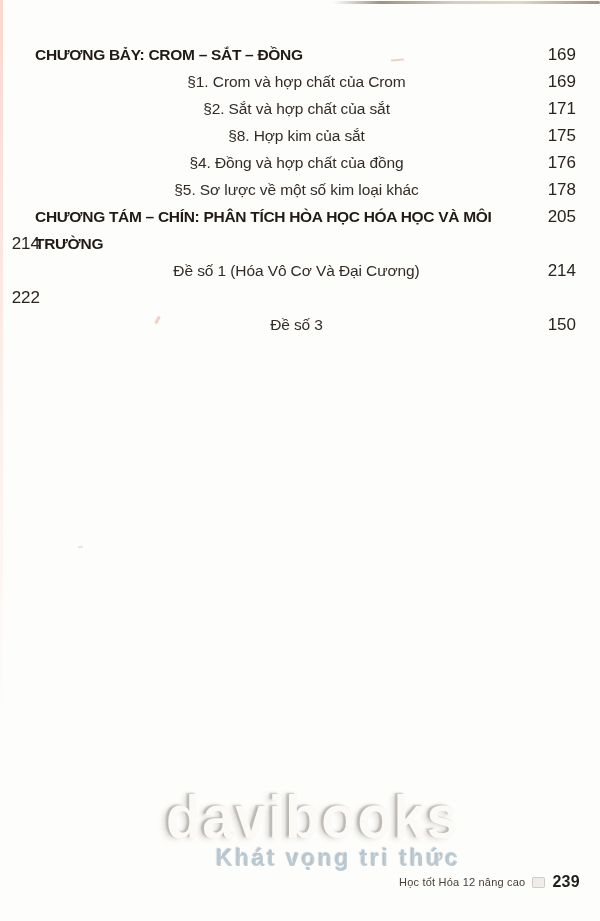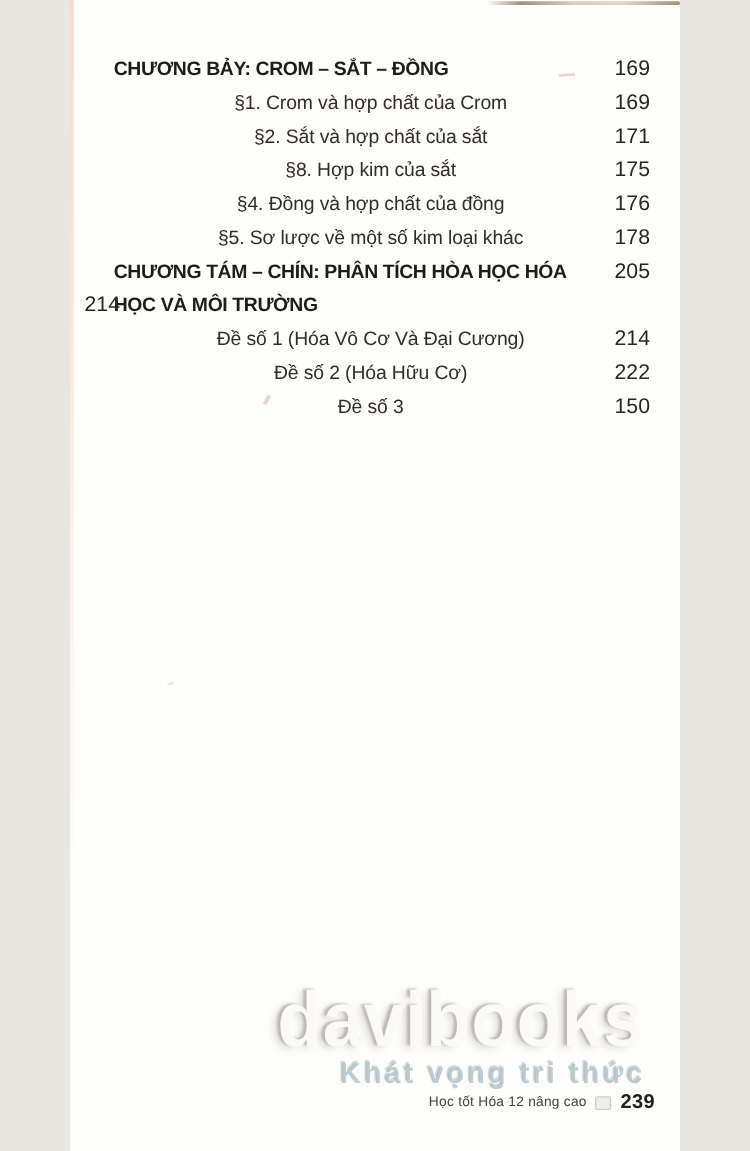--- a/index.html
+++ b/index.html
@@ -1,19 +1,19 @@
 <!DOCTYPE html>
 <html><head>
 <meta charset="utf-8">
 <style>
   * { margin:0; padding:0; box-sizing:border-box; }
   html,body { background:#e9e7e2; }
   .page {
     position:relative;
-    width:488px; height:921px;
+    width:600px; height:921px;
     margin:0 auto;
     background:#fdfdfb;
     overflow:hidden;
     font-family:"Liberation Sans", sans-serif;
   }
   
   .edge-left {
     position:absolute; left:0; top:0; width:3px; height:720px;
     background:linear-gradient(to bottom, rgba(242,160,140,.40), rgba(246,190,170,.22) 55%, rgba(246,190,170,0));
   }
@@ -134,21 +134,20 @@
       <span class="pagenum">205</span>
     </div>
     <div class="toc-row item">
       <span class="pagenum">214</span>
     </div>
     <div class="toc-row item">
       <span class="label">Đề số 1 (Hóa Vô Cơ Và Đại Cương)</span>
       <span class="pagenum">214</span>
     </div>
     <div class="toc-row item">
-      <span class="label">Đề số 2 (Hóa Hữu Cơ)</span>
       <span class="pagenum">222</span>
     </div>
     <div class="toc-row item">
       <span class="label">Đề số 3</span>
       <span class="pagenum">150</span>
     </div>
   </div>
 
   <div class="wm-brand">davibooks</div>
   <div class="wm-tagline">Khát vọng tri thức</div>

